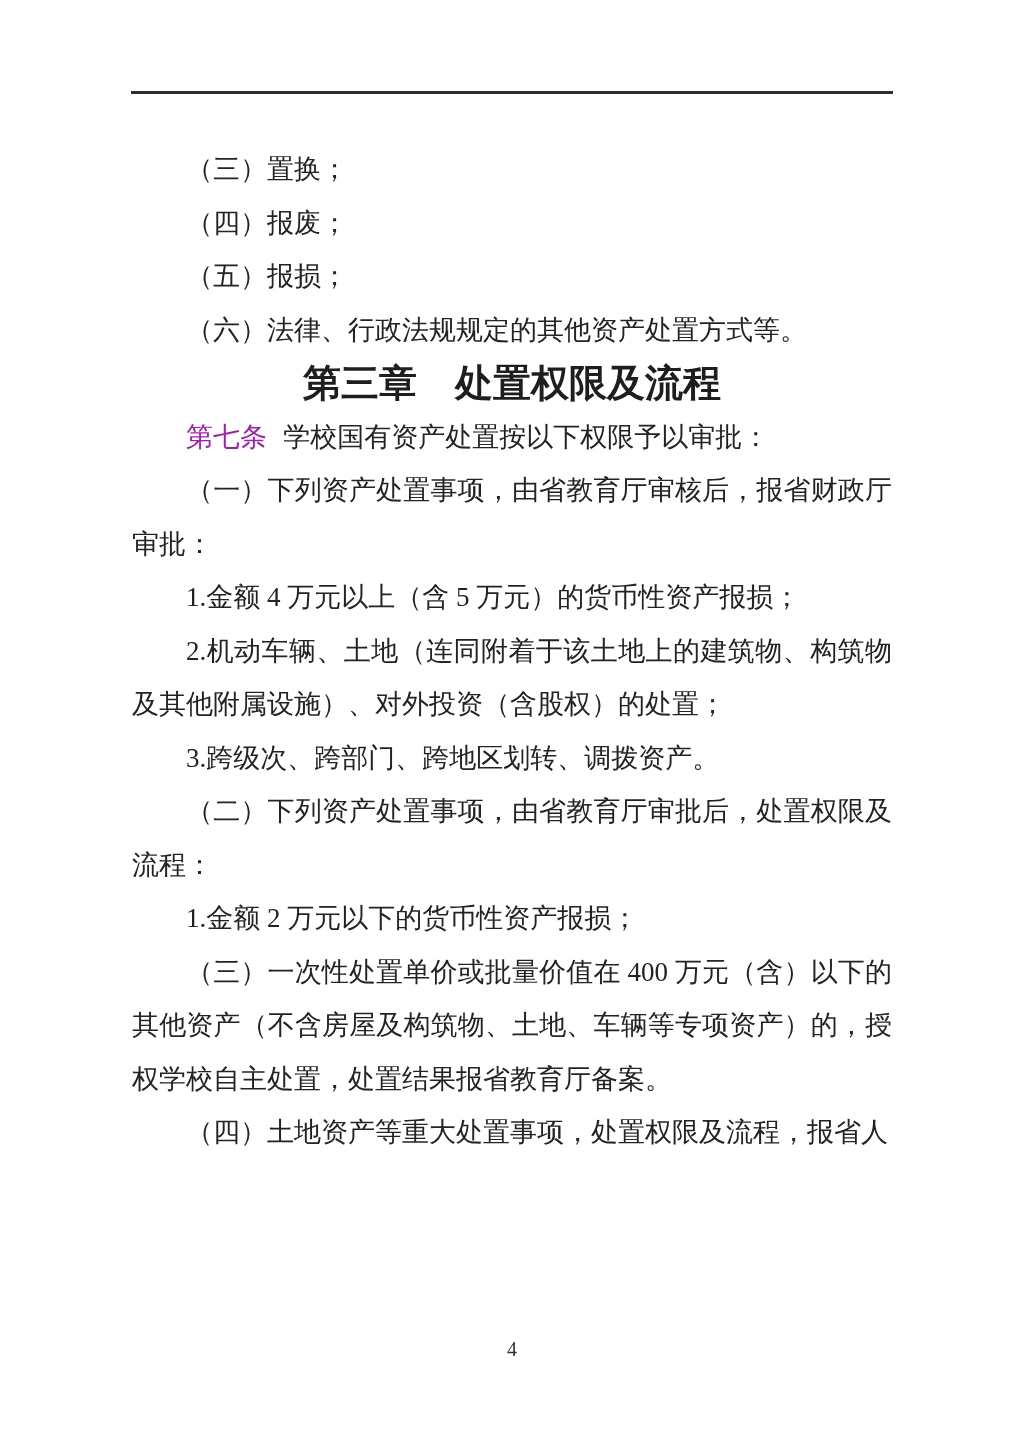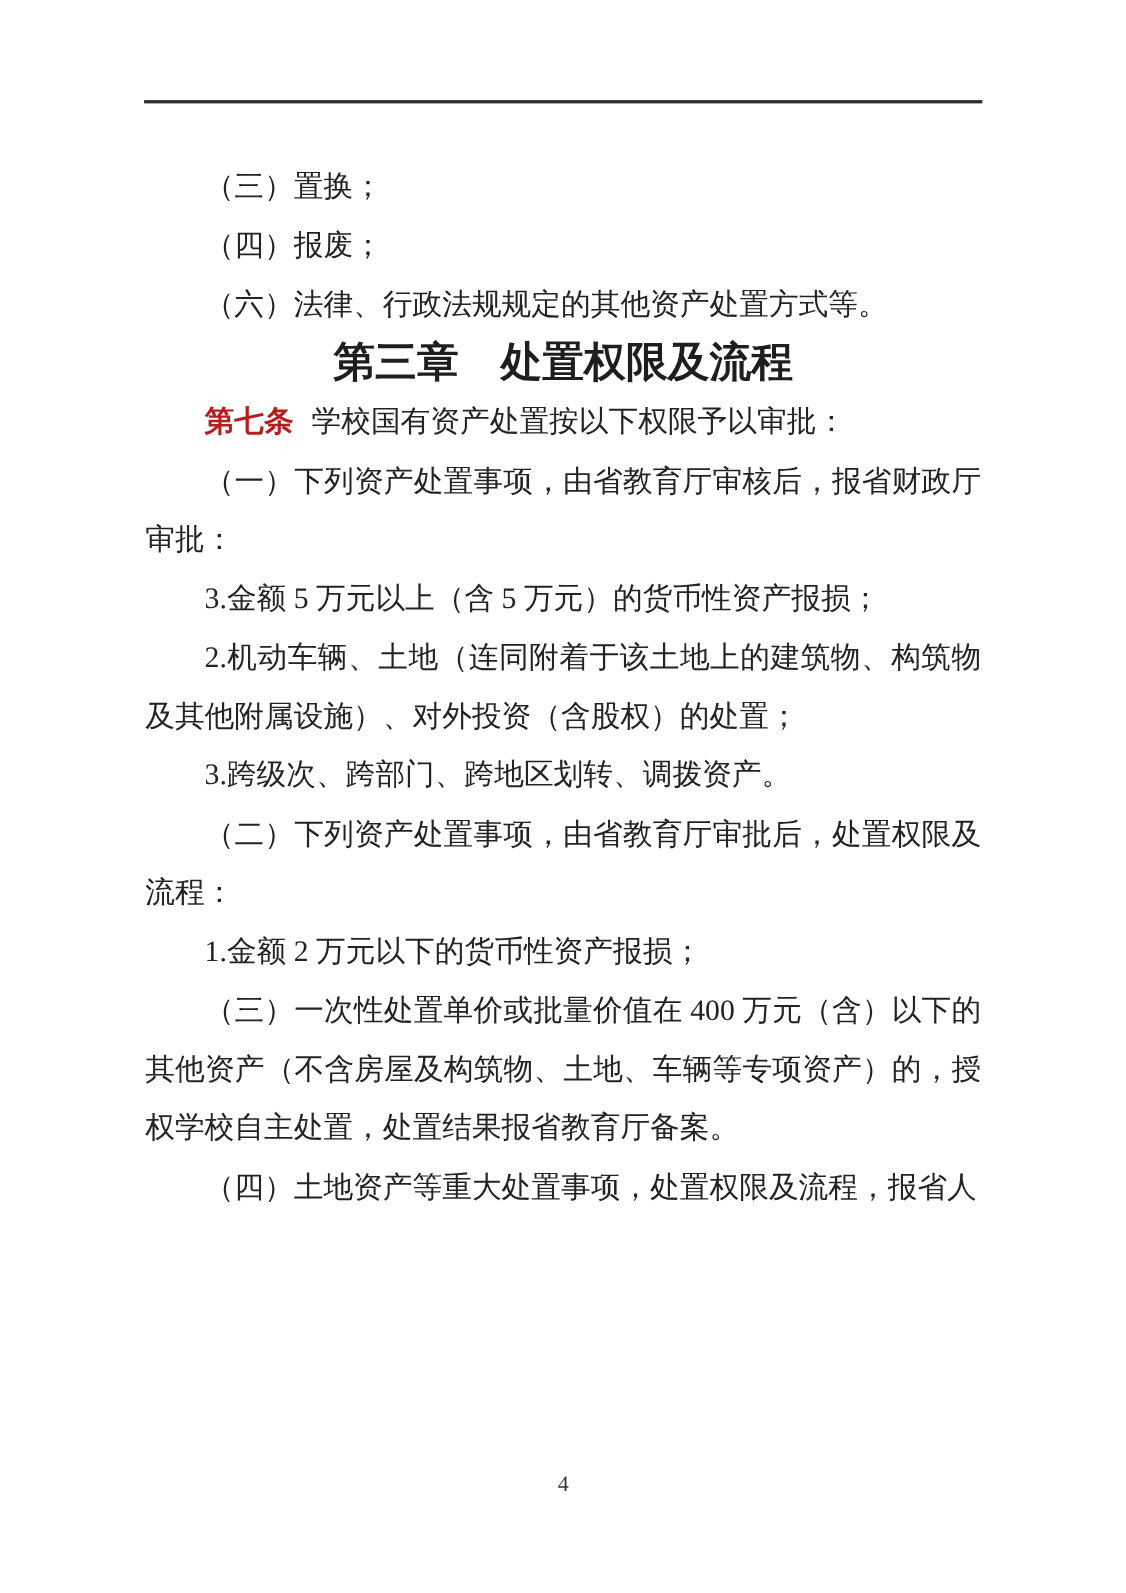--- a/index.html
+++ b/index.html
@@ -44,22 +44,22 @@
     font-family: "Liberation Sans", "DejaVu Sans", sans-serif;
     font-weight: bold;
     font-size: 38px;
     color: #1e1e1e;
   }
   .chapter-heading .chapter-title-part {
     margin-left: 1em;
   }
   .article-label {
     font-family: "Liberation Sans", "DejaVu Sans", sans-serif;
-    font-weight: bold;
-    color: #b91c1c;
+    font-weight: normal;
+    color: #a21caf;
     margin-right: 0.6em;
   }
   .page-number {
     position: absolute;
     left: 0;
     right: 0;
     top: 1338px;
     text-align: center;
     font-family: "Liberation Serif", "DejaVu Serif", serif;
     font-size: 20px;
@@ -70,32 +70,33 @@
 <body>
 
 <div class="page">
 
   <div class="header-rule"></div>
 
   <div class="content">
 
     <p>（三）置换；</p>
     <p>（四）报废；</p>
+    <p>（五）报损；</p>
     <p>（六）法律、行政法规规定的其他资产处置方式等。</p>
 
     <p class="chapter-heading">
       <span>第三章</span><span class="chapter-title-part">处置权限及流程</span>
     </p>
 
     <p>
       <span class="article-label">第七条</span><span>学校国有资产处置按以下权限予以审批：</span>
     </p>
 
     <p>（一）下列资产处置事项，由省教育厅审核后，报省财政厅审批：</p>
-    <p>3.金额 5 万元以上（含 5 万元）的货币性资产报损；</p>
+    <p>1.金额 4 万元以上（含 5 万元）的货币性资产报损；</p>
     <p>2.机动车辆、土地（连同附着于该土地上的建筑物、构筑物及其他附属设施）、对外投资（含股权）的处置；</p>
     <p>3.跨级次、跨部门、跨地区划转、调拨资产。</p>
     <p>（二）下列资产处置事项，由省教育厅审批后，处置权限及流程：</p>
     <p>1.金额 2 万元以下的货币性资产报损；</p>
     <p>（三）一次性处置单价或批量价值在 400 万元（含）以下的其他资产（不含房屋及构筑物、土地、车辆等专项资产）的，授权学校自主处置，处置结果报省教育厅备案。</p>
     <p>（四）土地资产等重大处置事项，处置权限及流程，报省人</p>
 
   </div>
 
   <div class="page-number">4</div>

